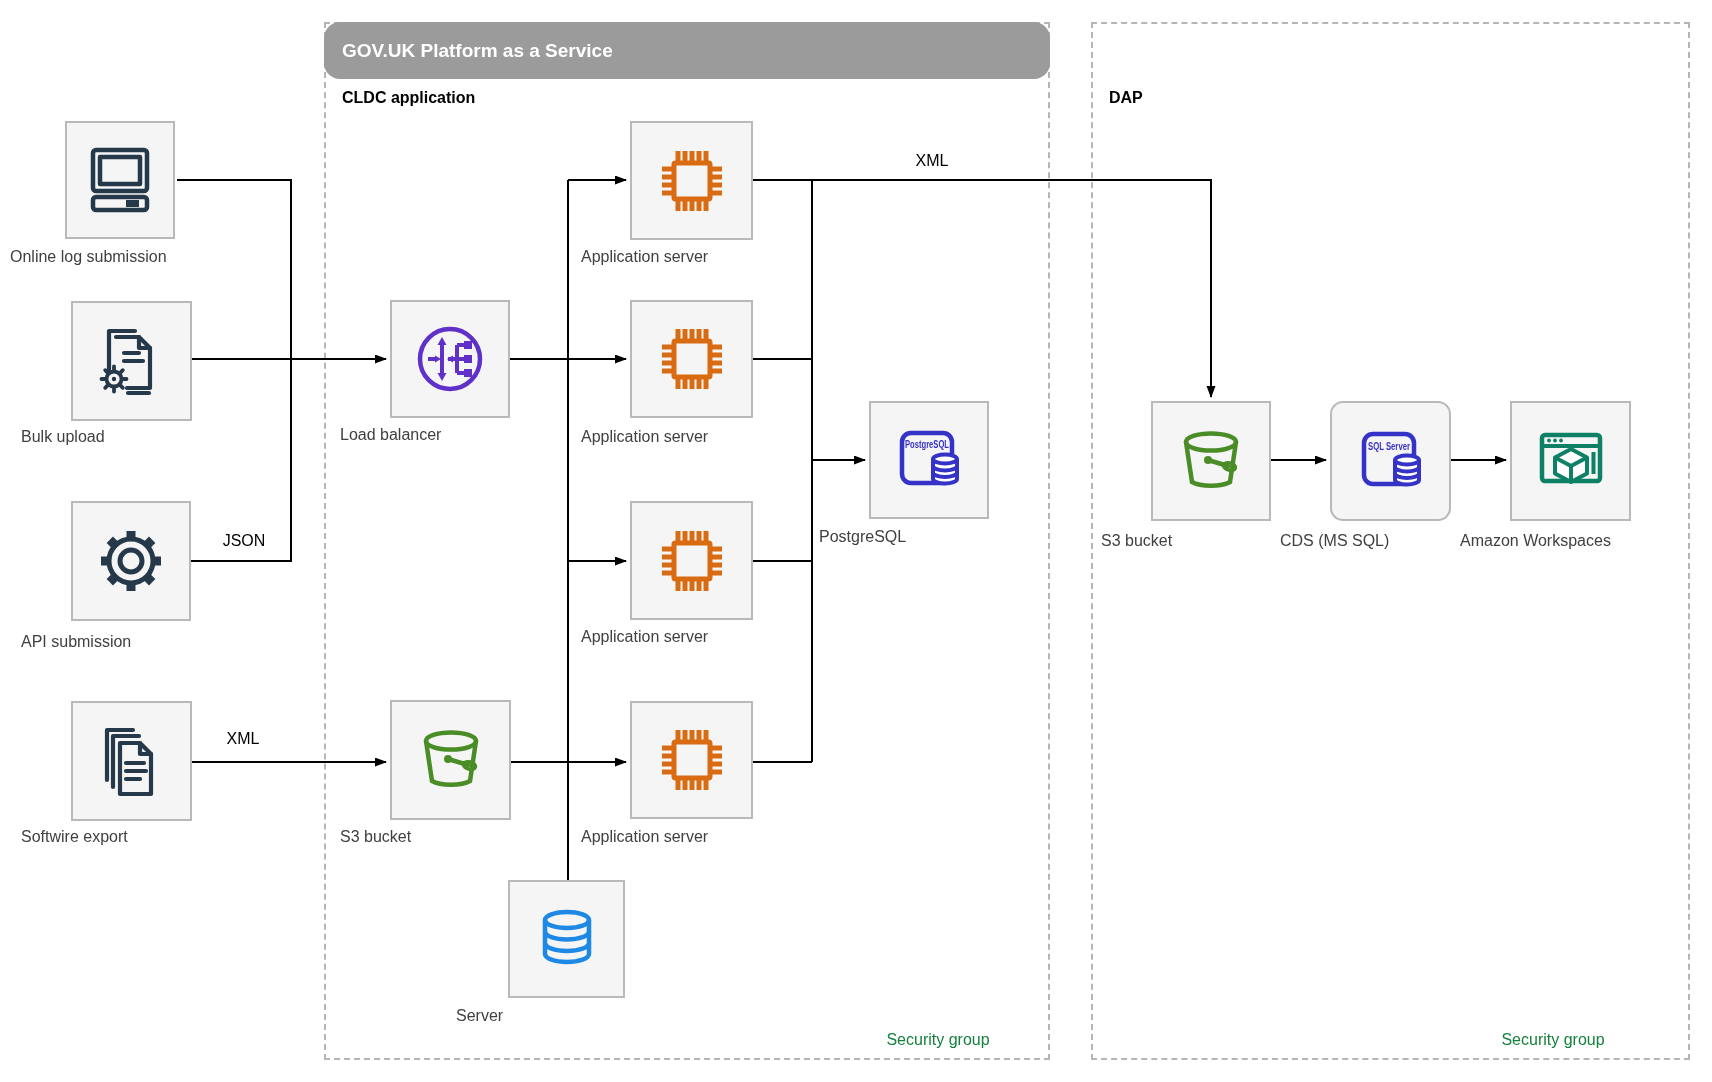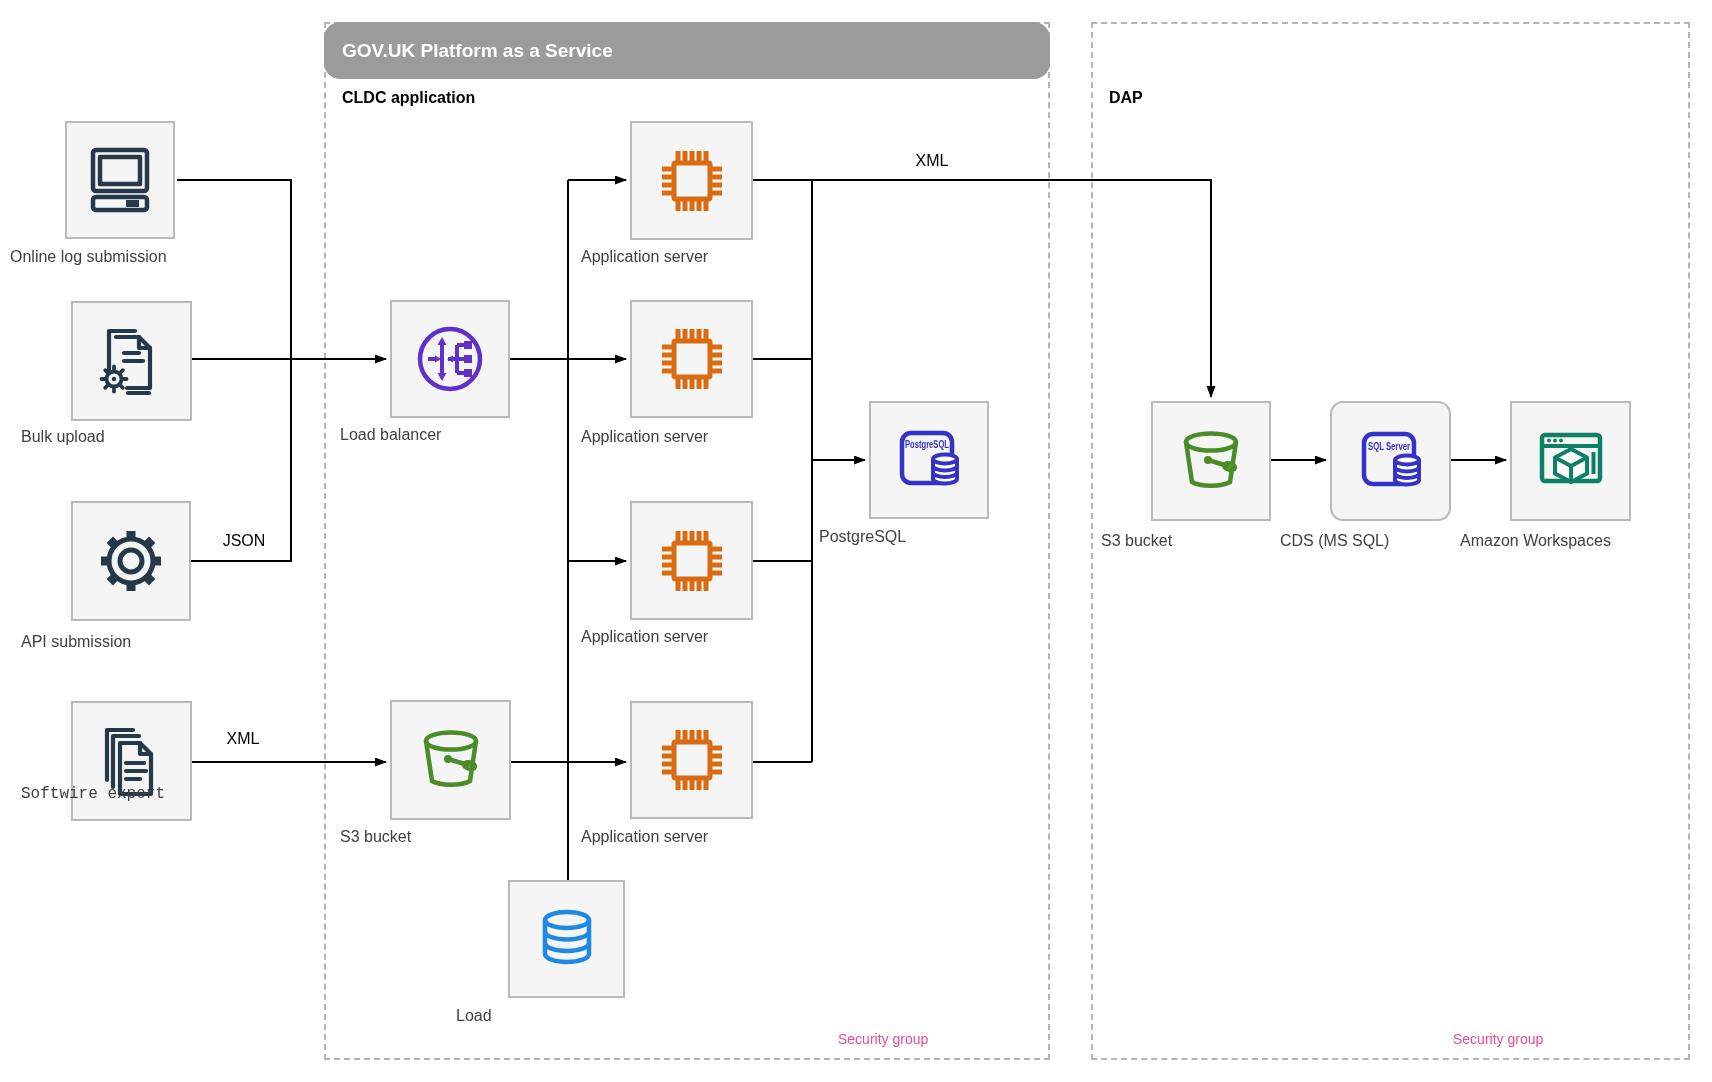--- a/index.html
+++ b/index.html
@@ -7,21 +7,21 @@
     position:relative;width:1712px;height:1082px;background:#ffffff;overflow:hidden;
     font-family:"Liberation Sans",sans-serif;color:#000;
   }
   
   .group{position:absolute;border:2px dashed #b5b5b5;box-sizing:border-box;background:transparent;}
   .group-header{
     position:absolute;box-sizing:border-box;background:#9b9b9b;color:#ffffff;
     font-size:19px;font-weight:700;display:flex;align-items:center;padding-left:18px;
   }
   .group-sub{position:absolute;font-size:16px;font-weight:700;color:#000;}
-  .group-footer{position:absolute;font-size:14px;color:#ec4899;text-align:left;}
+  .group-footer{position:absolute;font-size:16px;color:#15803d;text-align:center;}
   
   .node{
     position:absolute;box-sizing:border-box;background:#f5f5f5;border:2px solid #b9b9b9;
     display:flex;align-items:center;justify-content:center;z-index:3;
   }
   .node svg{display:block;}
   .nlabel{
     position:absolute;font-size:16px;line-height:20px;color:#404040;text-align:left;z-index:3;
     white-space:nowrap;
   }
@@ -141,21 +141,21 @@
     <svg width="78" height="78" viewBox="0 0 78 78" fill="none" stroke="#26394a" stroke-width="4.2" stroke-linejoin="round" stroke-linecap="round">
       <path d="M14 58 V8 H40"></path>
       <path d="M20 65 V14 H46"></path>
       <path d="M27 21 H47 L58 32 V72 H27 Z"></path>
       <path d="M47 21 V32 H58"></path>
       <line x1="33" y1="41" x2="51" y2="41"></line>
       <line x1="33" y1="49" x2="53" y2="49"></line>
       <line x1="33" y1="57" x2="47" y2="57"></line>
     </svg>
   </div>
-  <div class="nlabel" style="left:21px;top:784px;width:220px;font-family:Liberation Mono, monospace;">Softwire export</div>
+  <div class="nlabel" style="left:21px;top:827px;width:220px;">Softwire export</div>
 
   <div class="node" style="left:390px;top:300px;width:120px;height:118px;">
     <svg width="78" height="78" viewBox="0 0 78 78" fill="none" stroke="#5f31c9" stroke-linejoin="round">
       <circle cx="39" cy="39" r="30" stroke-width="4.5"></circle>
       <g stroke-width="4">
         <line x1="31" y1="25" x2="31" y2="53"></line>
         <line x1="17" y1="39" x2="25" y2="39"></line>
         <line x1="44" y1="39" x2="37" y2="39"></line>
         <path d="M46 25 V53"></path>
         <line x1="46" y1="25" x2="54" y2="25"></line>
@@ -319,21 +319,21 @@
   <div class="nlabel" style="left:581px;top:827px;width:220px;">Application server</div>
 
   <div class="node" style="left:508px;top:880px;width:117px;height:118px;">
     <svg width="78" height="78" viewBox="0 0 78 78" fill="none" stroke="#1e88e5" stroke-width="4.5">
       <ellipse cx="39" cy="20" rx="22" ry="8"></ellipse>
       <path d="M17 20 V54 A22 8 0 0 0 61 54 V20"></path>
       <path d="M17 31.5 A22 8 0 0 0 61 31.5"></path>
       <path d="M17 43 A22 8 0 0 0 61 43"></path>
     </svg>
   </div>
-  <div class="nlabel" style="left:456px;top:1006px;width:220px;">Load</div>
+  <div class="nlabel" style="left:456px;top:1006px;width:220px;">Server</div>
 
   <div class="node" style="left:869px;top:401px;width:120px;height:118px;">
     <svg width="78" height="78" viewBox="0 0 78 78">
       <rect x="12" y="12" width="50" height="50" rx="9" fill="none" stroke="#3532c8" stroke-width="4.5"></rect>
       <text x="37" y="27" text-anchor="middle" font-family="Liberation Sans, sans-serif" font-weight="700" font-size="10.5" fill="#3532c8" textLength="44" lengthAdjust="spacingAndGlyphs">PostgreSQL</text>
       <path d="M43 38 V58 A12 4.5 0 0 0 67 58 V38" fill="#ffffff" stroke="#3532c8" stroke-width="4"></path>
       <ellipse cx="55" cy="38" rx="12" ry="4.5" fill="#ffffff" stroke="#3532c8" stroke-width="4"></ellipse>
       <path d="M43 45 A12 4.5 0 0 0 67 45" fill="none" stroke="#3532c8" stroke-width="4"></path>
       <path d="M43 51.5 A12 4.5 0 0 0 67 51.5" fill="none" stroke="#3532c8" stroke-width="4"></path>
     </svg>

